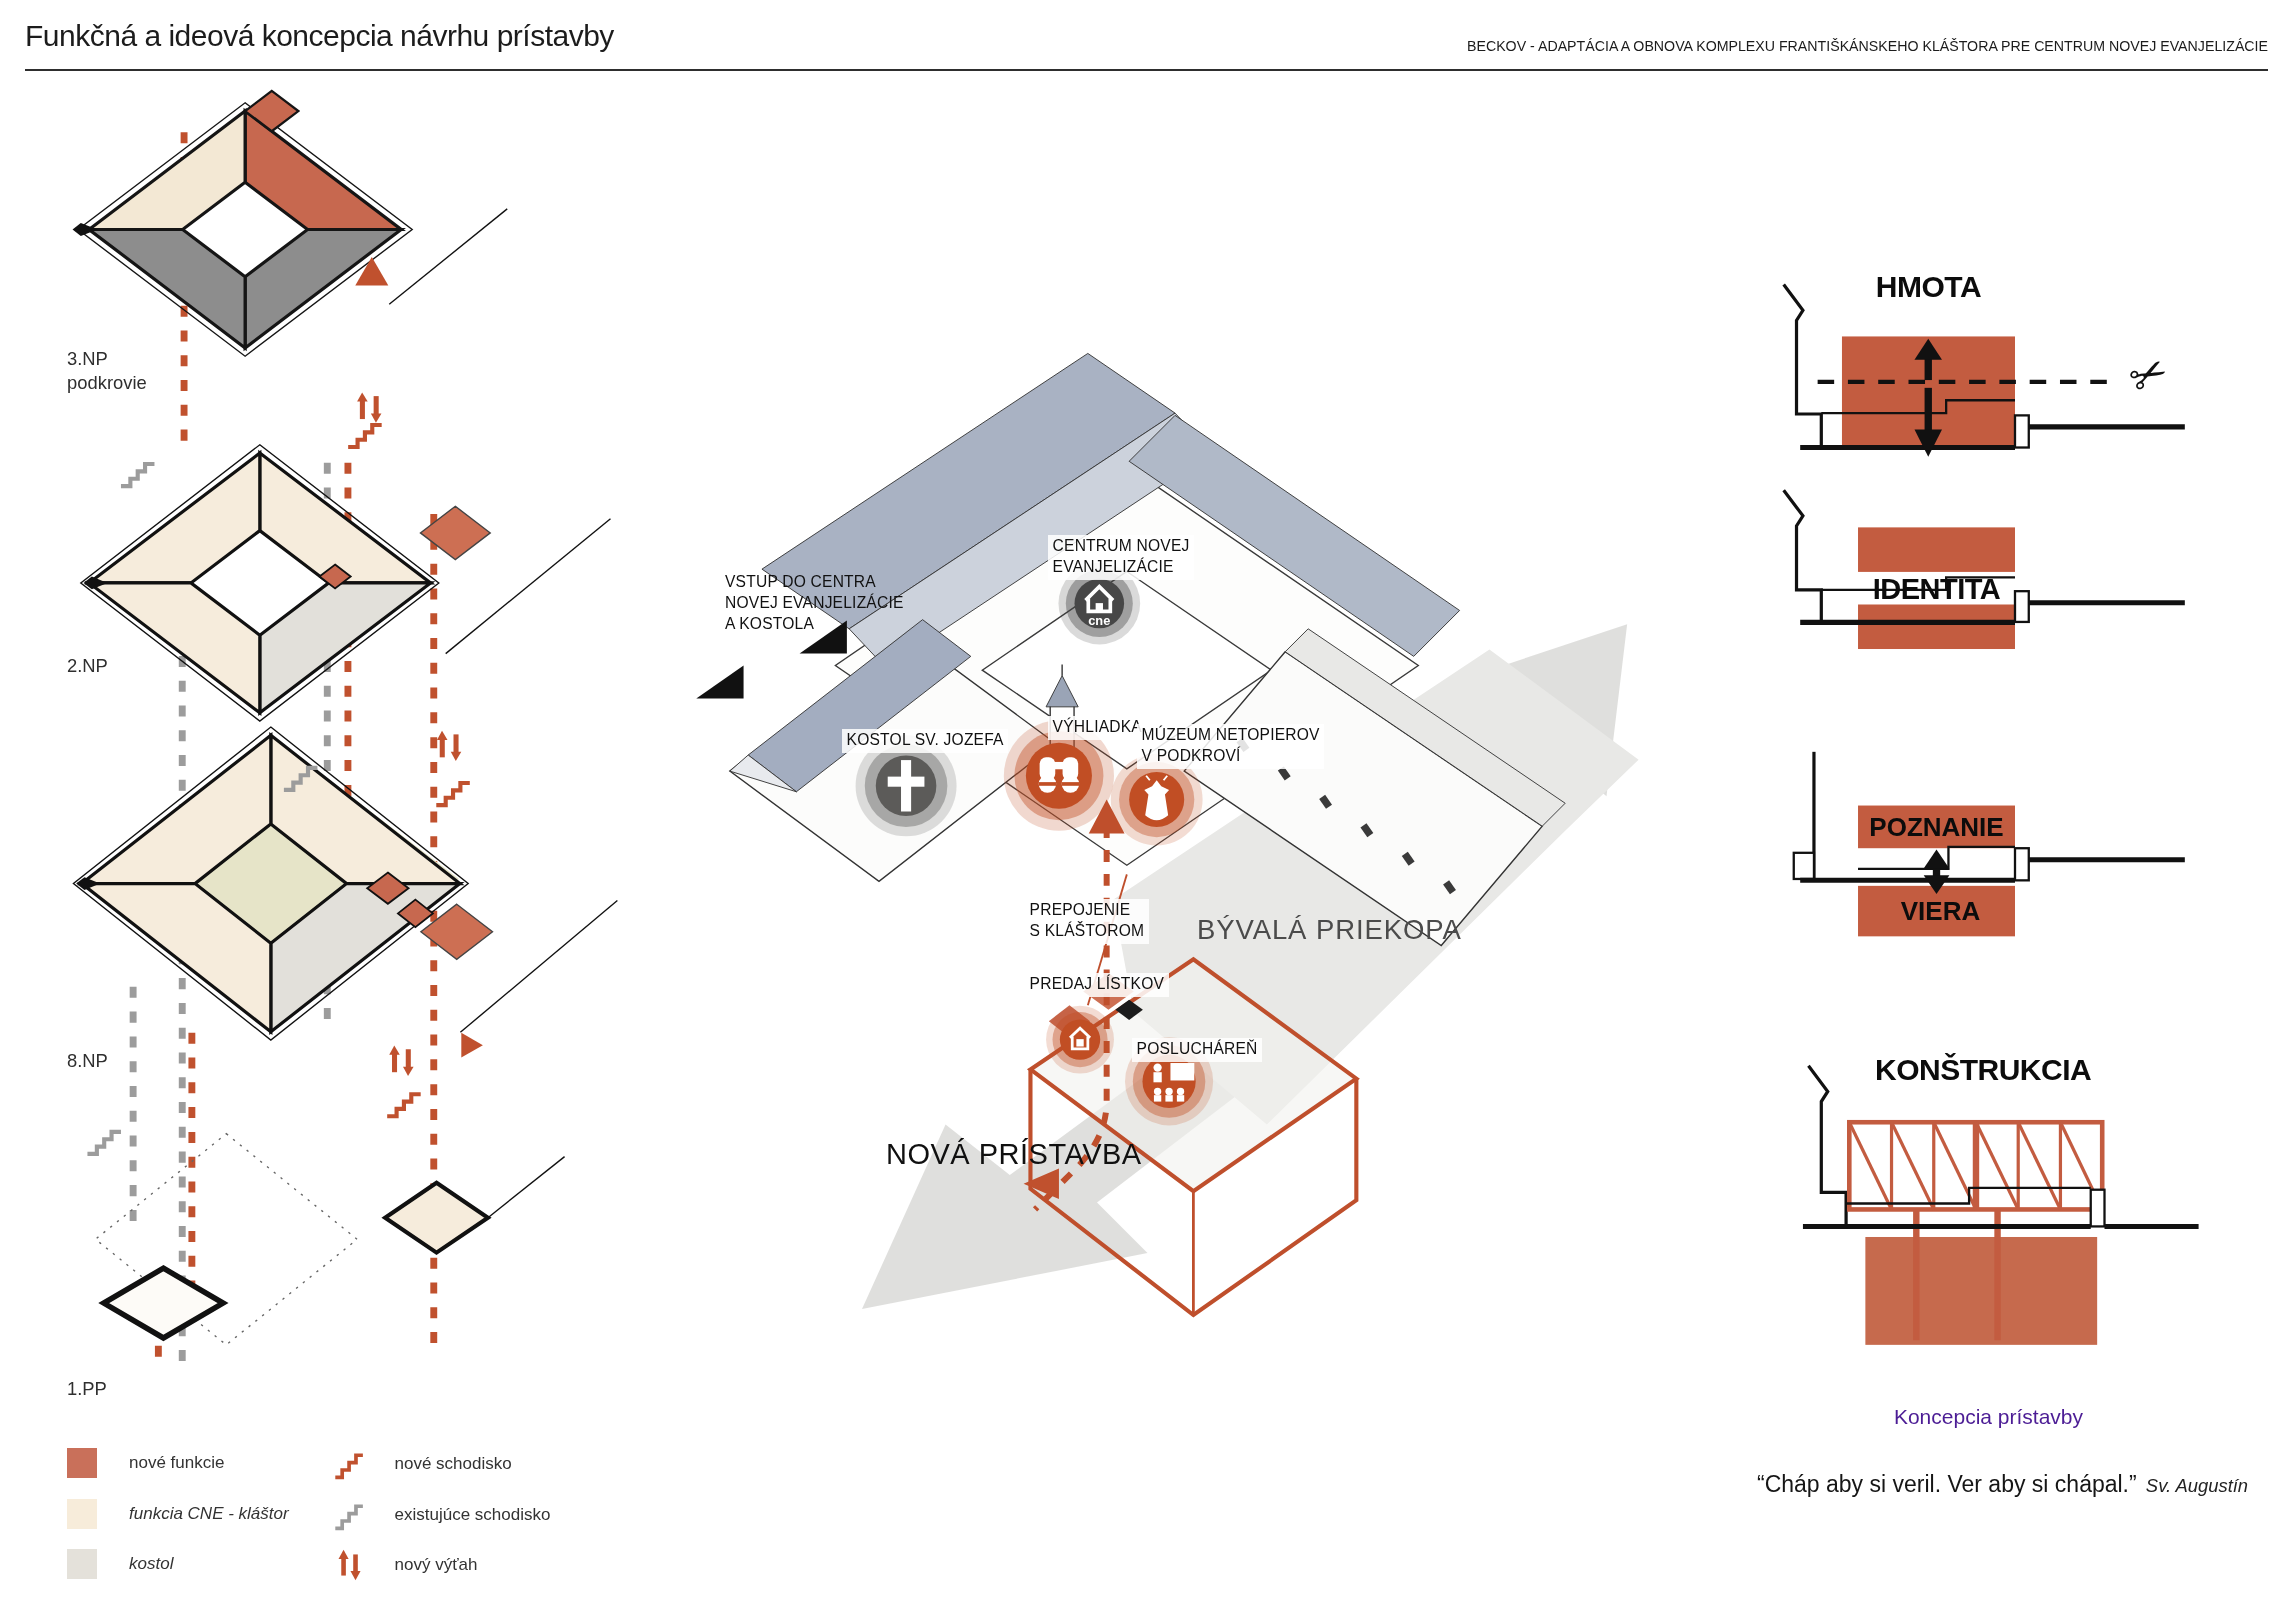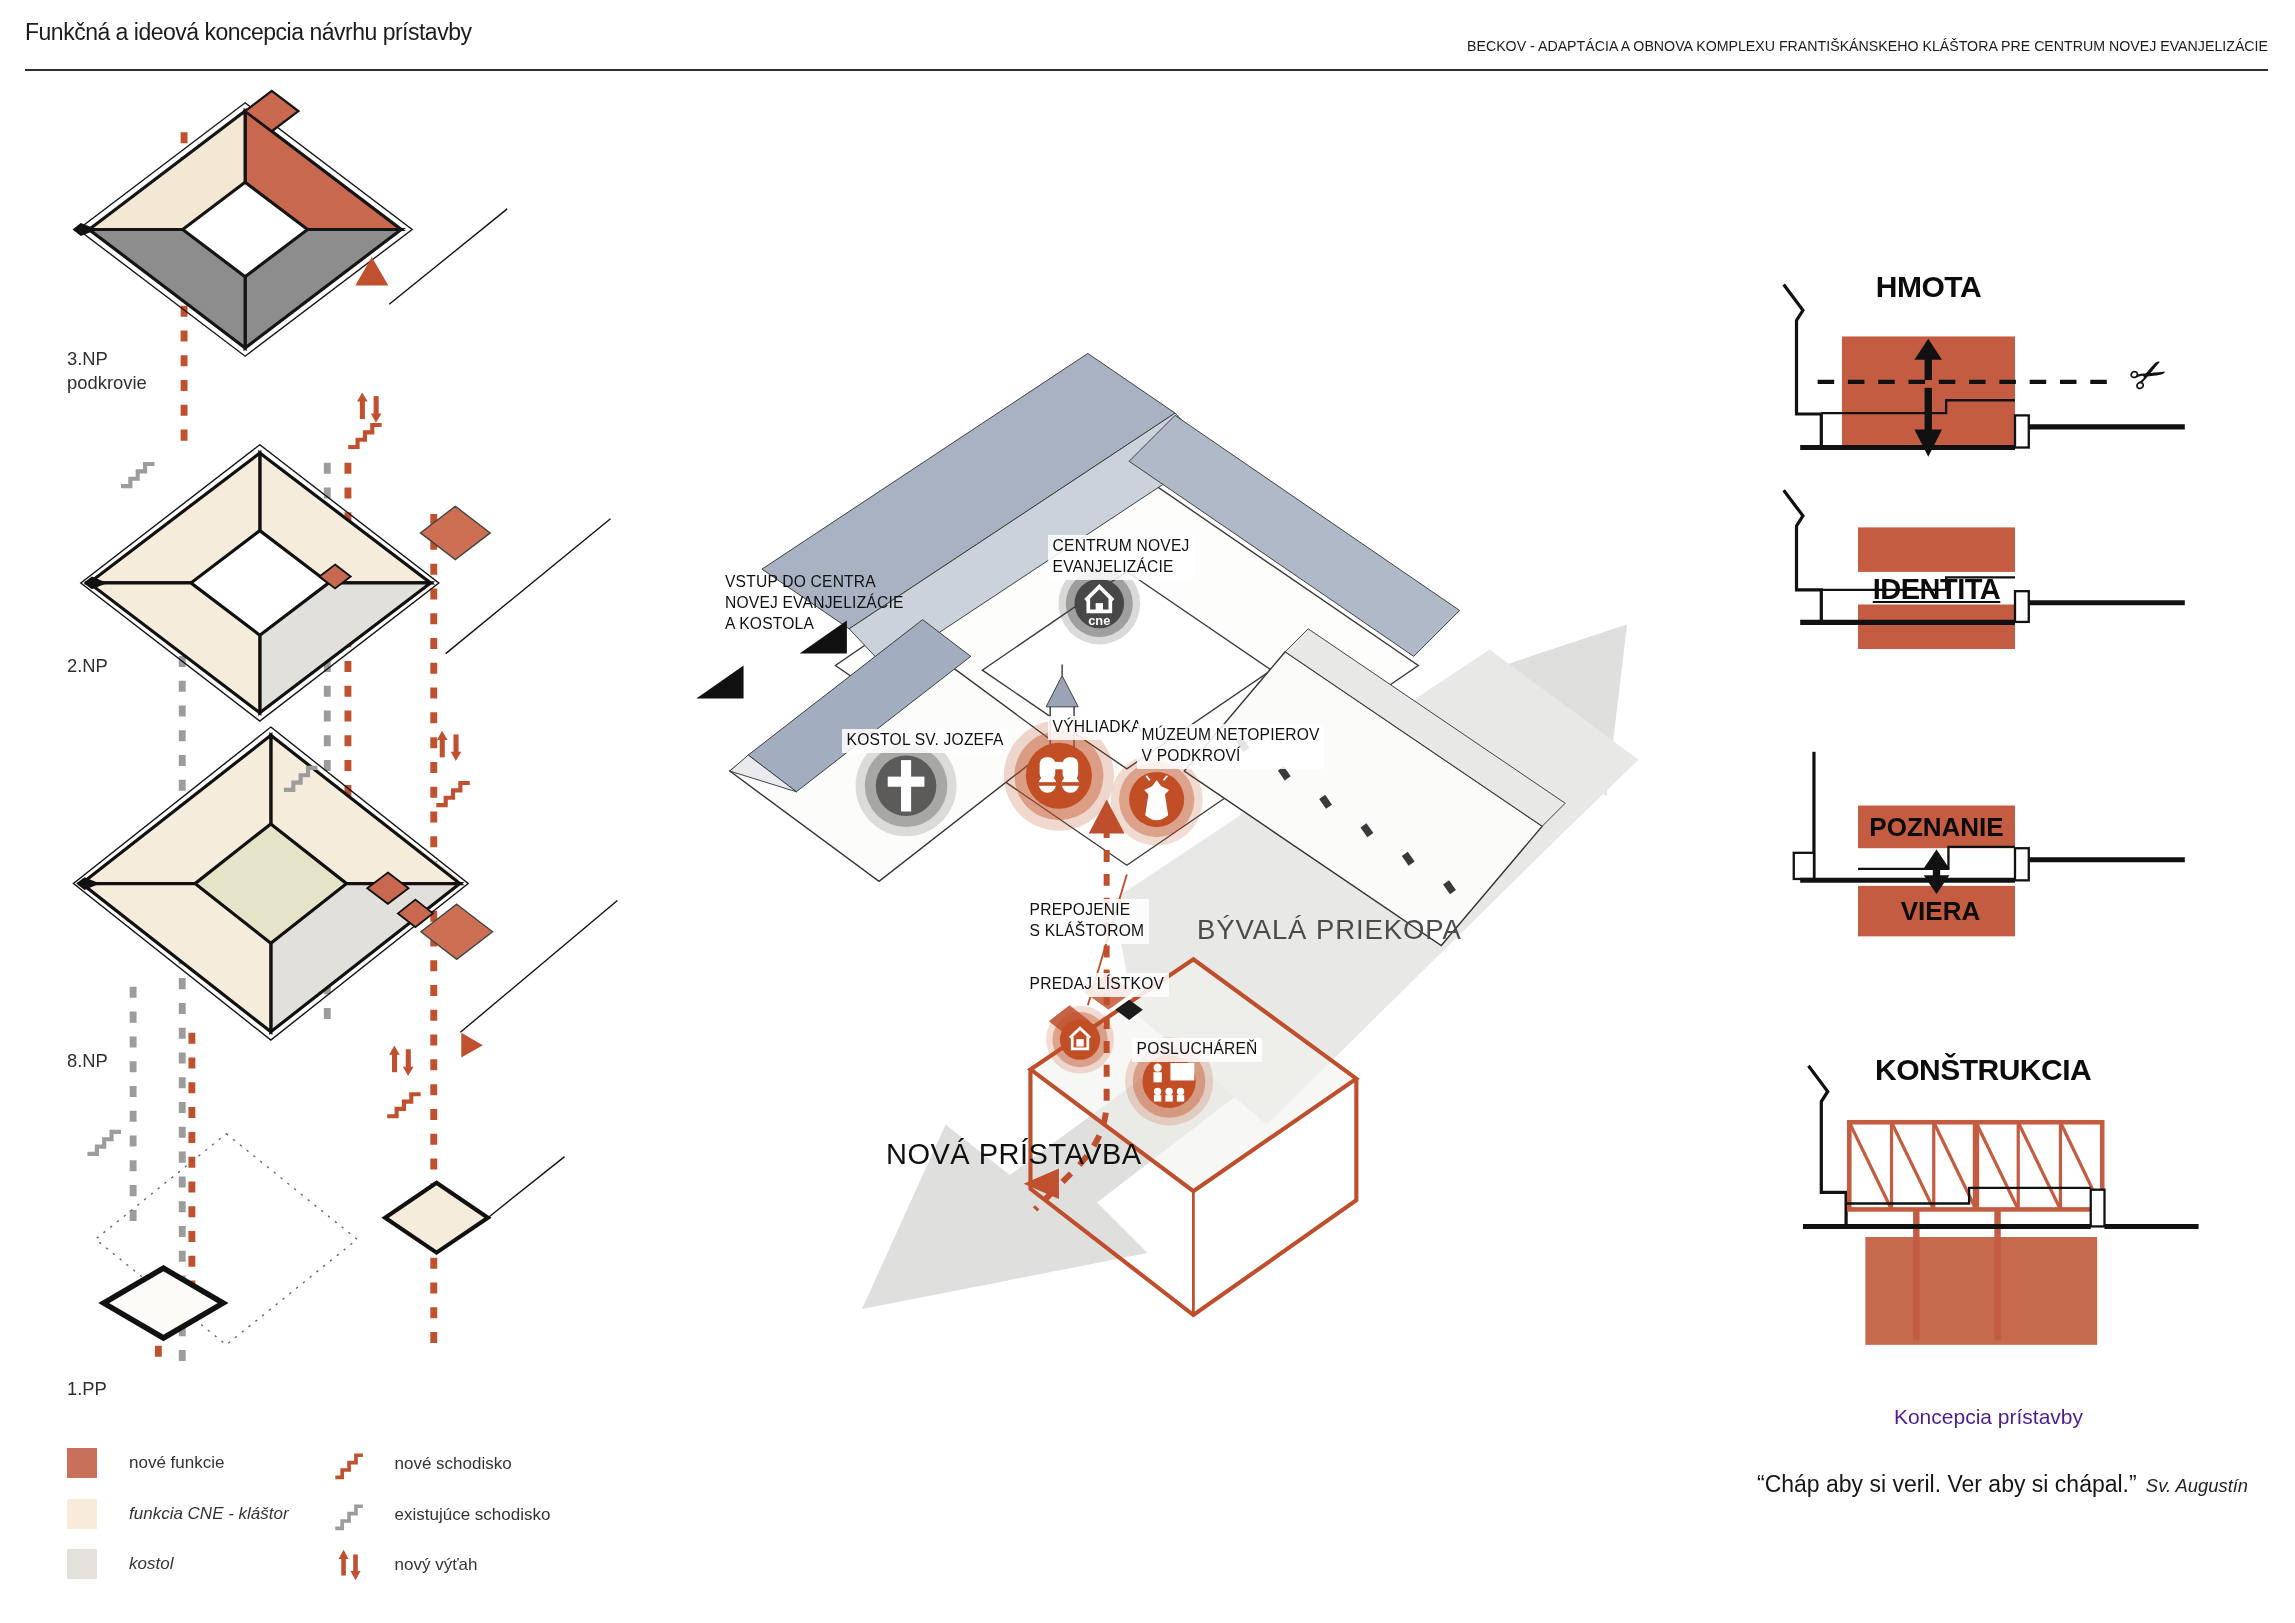--- a/index.html
+++ b/index.html
@@ -2,21 +2,21 @@
 <html style="font-size:7.3px"><head>
 <meta charset="utf-8">
 <style>
   html,body{margin:0;padding:0;background:#ffffff;}
   #board{position:relative;width:2295px;height:1623px;background:#ffffff;overflow:hidden;
          font-family:"Liberation Sans",sans-serif;color:#1a1a1a;}
   #art{position:absolute;left:0;top:0;z-index:1;}
   .txt{position:absolute;z-index:3;}
 
   
-  .page-title{left:25px;top:19px;font-size:23px;font-weight:400;letter-spacing:-0.5px;color:#1c1c1c;}
+  .page-title{left:25px;top:19px;font-size:30px;font-weight:400;letter-spacing:-0.5px;color:#1c1c1c;}
   .project-title{right:27px;top:38px;font-size:14.2px;font-weight:400;color:#1c1c1c;}
   .header-rule{position:absolute;left:25px;right:27px;top:69px;height:2.3px;background:#2e2e2e;z-index:2;}
 
   
   .floor-lbl{font-size:18.4px;color:#2f2f2f;line-height:1.32;}
 
   
   .lbl{font-size:15.6px;color:#111;background:rgba(255,255,255,.86);padding:1.4px 4.6px;
        line-height:1.34;white-space:nowrap;letter-spacing:0.2px;}
   .lbl.nobg{background:transparent;padding:0;}
@@ -376,21 +376,21 @@
   <div class="txt lbl" style="left:1025px;top:899px;">
     <div>PREPOJENIE</div>
     <div>S KLÁŠTOROM</div>
   </div>
   <div class="txt lbl-big" style="left:1197px;top:914px;">BÝVALÁ PRIEKOPA</div>
   <div class="txt lbl" style="left:1025px;top:973px;">PREDAJ LÍSTKOV</div>
   <div class="txt lbl" style="left:1132px;top:1038px;">POSLUCHÁREŇ</div>
   <div class="txt lbl-huge" style="left:886px;top:1138px;">NOVÁ PRÍSTAVBA</div>
 
   <div class="txt dg-title" style="left:1832px;width:193px;top:270px;">HMOTA</div>
-  <div class="txt dg-title" style="left:1858px;width:157px;top:573px;font-size:29px;text-decoration:underline;">IDENTITA</div>
+  <div class="txt dg-title" style="left:1858px;width:157px;top:573px;font-size:29px;">IDENTITA</div>
   <div class="txt dg-boxtext" style="left:1858px;width:157px;top:806px;height:52px;line-height:43px;font-size:26px;">POZNANIE</div>
   <div class="txt dg-boxtext" style="left:1858px;width:165px;top:886px;height:51px;line-height:51px;font-size:26px;">VIERA</div>
   <div class="txt dg-title" style="left:1875px;width:202px;top:1053px;">KONŠTRUKCIA</div>
 
   <div class="txt footer-caption" style="left:1846px;top:1405px;">Koncepcia prístavby</div>
   <div class="txt quote" style="left:1757px;top:1471px;">
     <span>“Cháp aby si veril. Ver aby si chápal.”</span><span class="author">Sv. Augustín</span>
   </div>
 
   <div class="legend-row" style="left:67px;top:1448px;">

